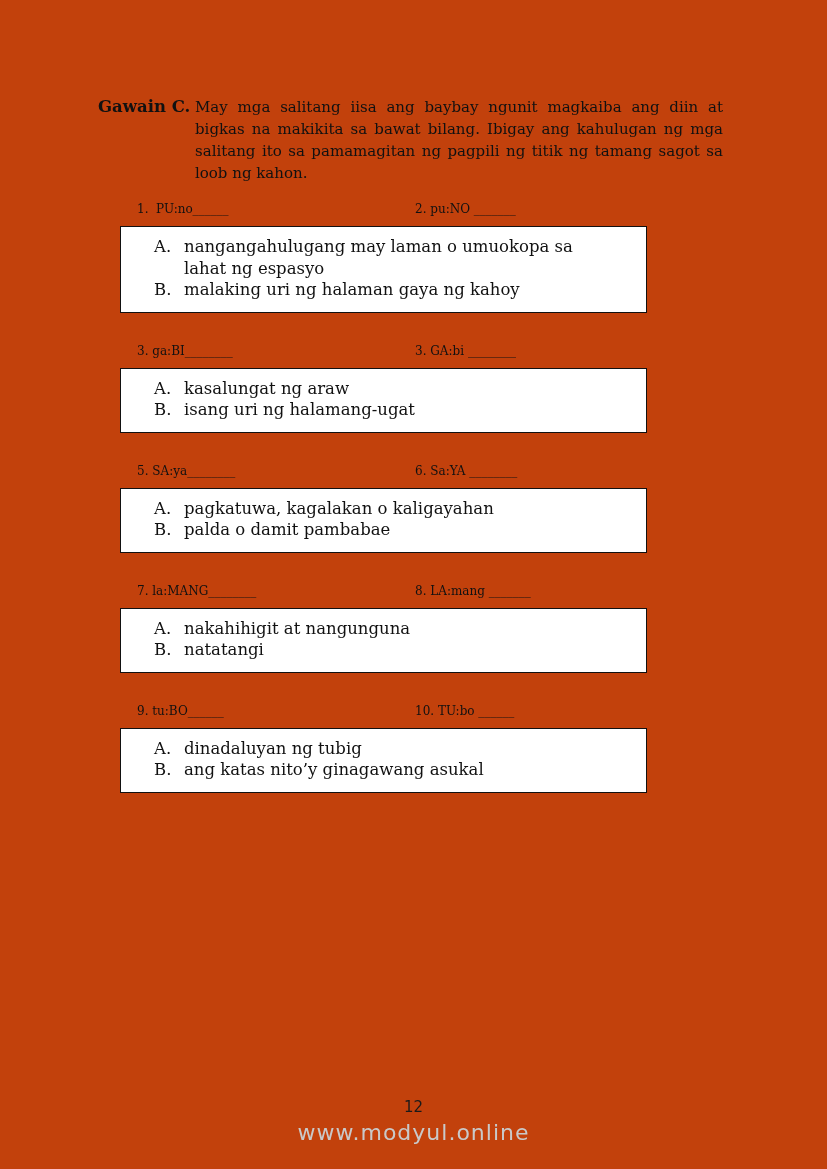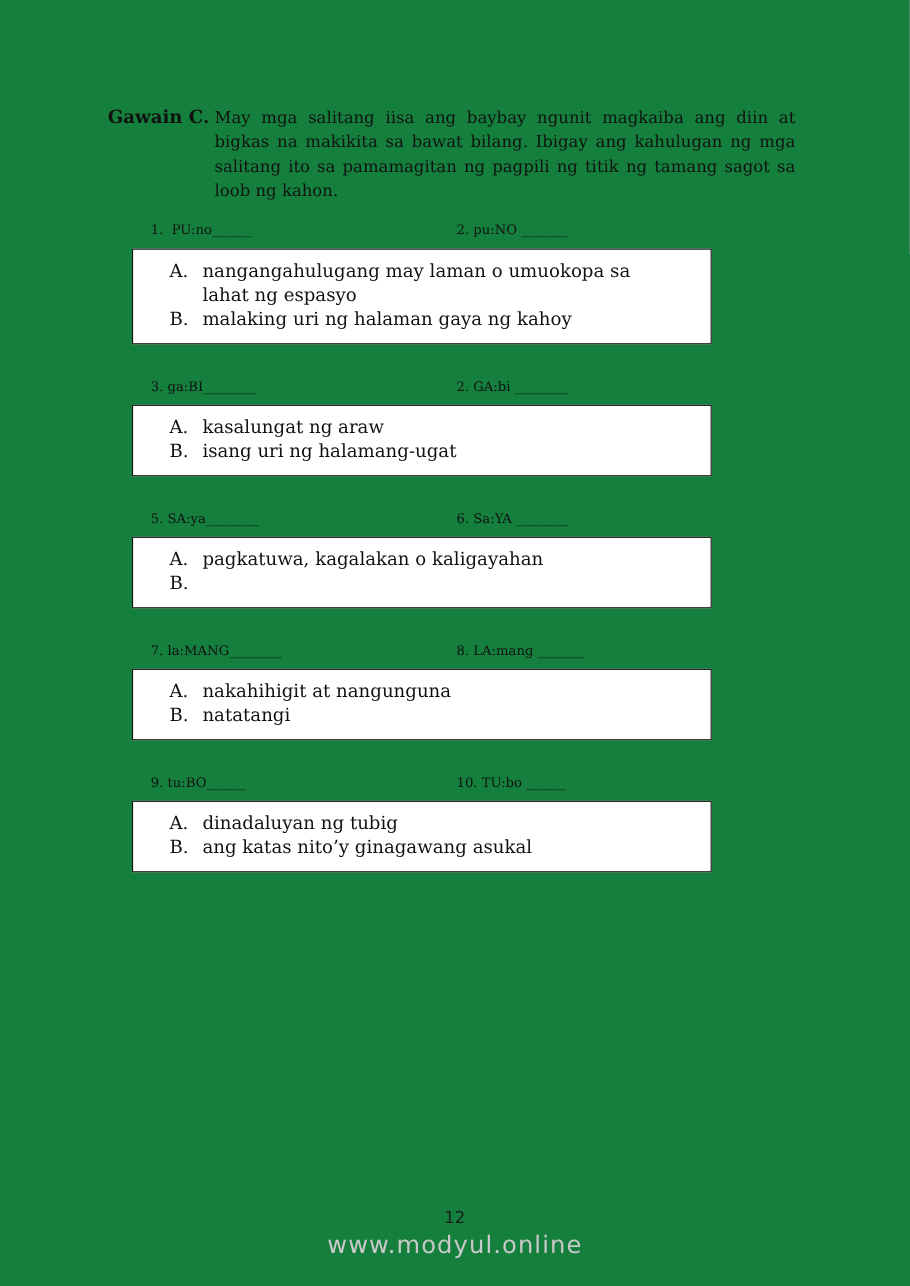--- a/index.html
+++ b/index.html
@@ -5,21 +5,21 @@
   html, body {
     margin: 0;
     padding: 0;
     background: #888;
   }
   .page {
     position: relative;
     width: 827px;
     height: 1169px;
     margin: 0 auto;
-    background: #15803d;
+    background: #c2410c;
     font-family: "DejaVu Serif", "Liberation Serif", serif;
     color: #111111;
     overflow: hidden;
   }
   .content {
     position: absolute;
     top: 0; left: 0; right: 0;
   }
   
   .task-header {
@@ -134,21 +134,21 @@
           <div class="choice">
             <span class="choice-letter">B.</span>
             <span class="choice-text">malaking uri ng halaman gaya ng kahoy</span>
           </div>
         </div>
       </div>
 
       <div class="group">
         <div class="item-row">
           <span class="item-left">3. ga:BI________</span>
-          <span class="item-right">2. GA:bi ________</span>
+          <span class="item-right">3. GA:bi ________</span>
         </div>
         <div class="choice-box">
           <div class="choice">
             <span class="choice-letter">A.</span>
             <span class="choice-text">kasalungat ng araw</span>
           </div>
           <div class="choice">
             <span class="choice-letter">B.</span>
             <span class="choice-text">isang uri ng halamang-ugat</span>
           </div>
@@ -160,20 +160,21 @@
           <span class="item-left">5. SA:ya________</span>
           <span class="item-right">6. Sa:YA ________</span>
         </div>
         <div class="choice-box">
           <div class="choice">
             <span class="choice-letter">A.</span>
             <span class="choice-text">pagkatuwa, kagalakan o kaligayahan</span>
           </div>
           <div class="choice">
             <span class="choice-letter">B.</span>
+            <span class="choice-text">palda o damit pambabae</span>
           </div>
         </div>
       </div>
 
       <div class="group">
         <div class="item-row">
           <span class="item-left">7. la:MANG________</span>
           <span class="item-right">8. LA:mang _______</span>
         </div>
         <div class="choice-box">

